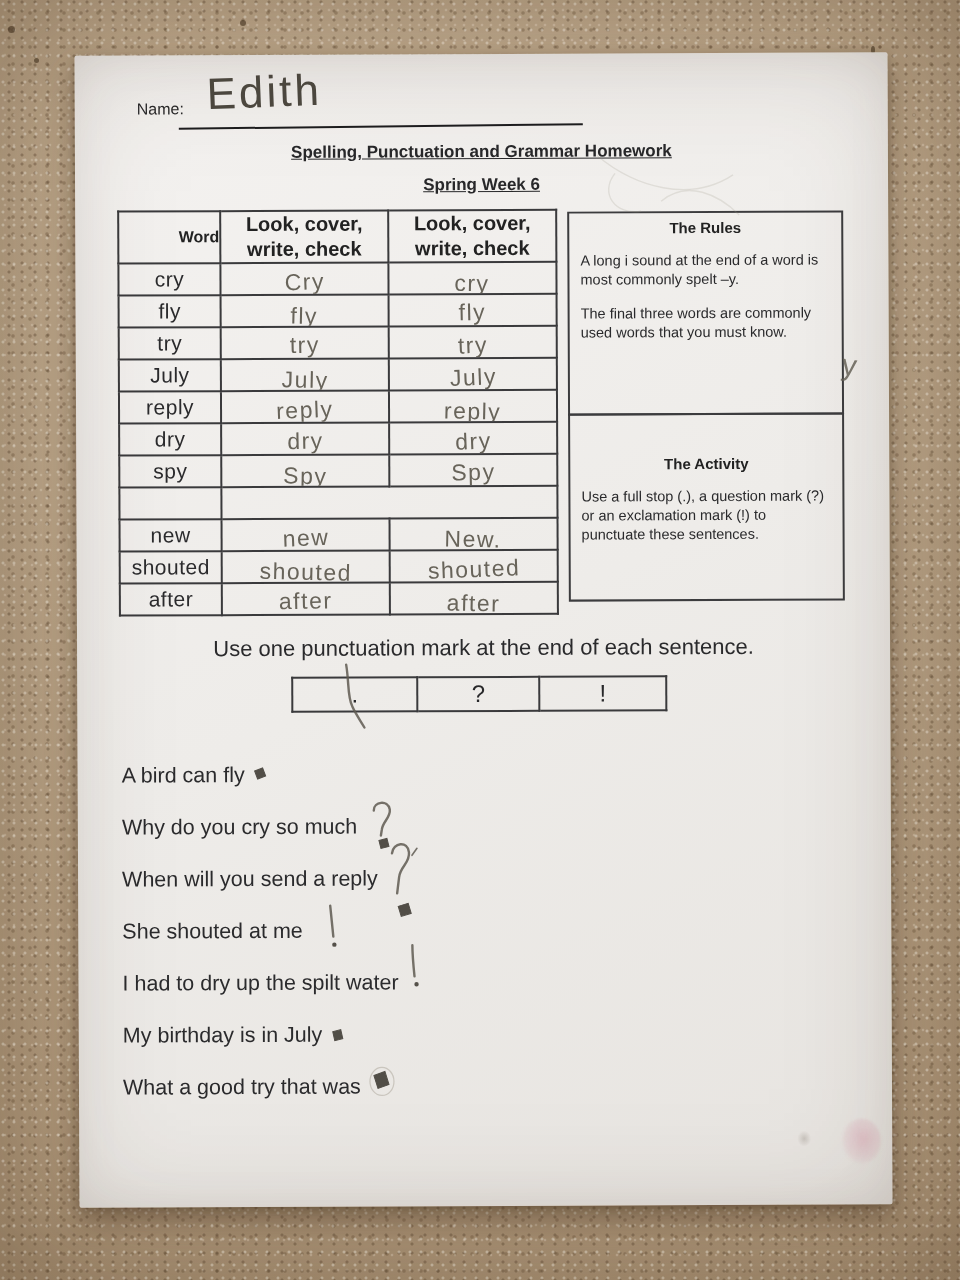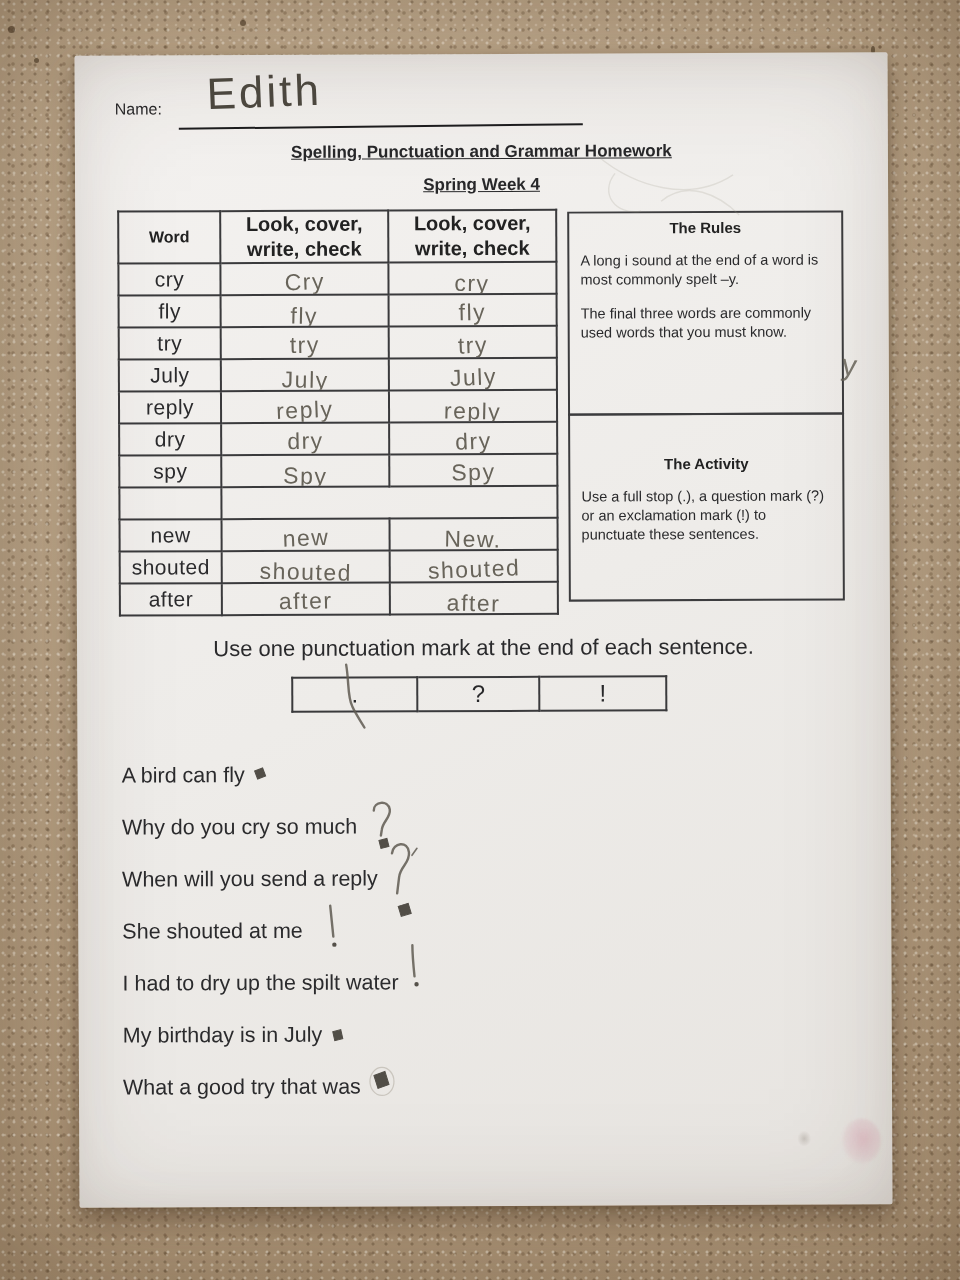--- a/index.html
+++ b/index.html
@@ -31,31 +31,31 @@
   .bold{font-weight:bold;}
   .underline{text-decoration:underline;}
   .center{width:100%;text-align:center;}
 
   .hand{font-family:cursive,sans-serif;color:#68645a;display:inline-block;}
   .hand-dark{color:#4d4941;}
   .h-a{transform:rotate(-2deg) translateY(3px);}
   .h-b{transform:rotate(1.5deg) translateY(5px);}
   .h-c{transform:rotate(-1deg) translateY(2px);}
 
-  .name-label{left:40px;top:45px;font-size:16px;}
+  .name-label{left:62px;top:45px;font-size:16px;}
   .name-line{left:104px;top:71px;width:404px;height:2px;background:#1d1d1f;transform:rotate(-0.4deg);}
   .name-value{left:132px;top:12px;font-size:44px;letter-spacing:3px;transform:rotate(-2deg);}
 
   .title{top:88px;font-size:17px;}
   .subtitle{top:121px;font-size:17px;}
 
   table.word-table{position:absolute;left:42px;top:155px;width:438px;border-collapse:collapse;table-layout:fixed;}
   table.word-table td,table.word-table th{border:2px solid #3a3a3c;padding:0;overflow:hidden;}
   th.hdr{font-size:20px;line-height:1.25;height:44px;padding:2px 12px;color:#222;}
-  th.hdr-word{font-size:16px;}
+  th.hdr-word{font-size:16px;text-align:right;}
   td.word-cell{font-size:21px;color:#2b2b2d;text-align:center;height:30px;letter-spacing:.5px;}
   td.write-cell{text-align:center;height:30px;}
   td.write-cell .hand{font-size:23px;letter-spacing:1.5px;}
 
   .rules-box,.activity-box{position:absolute;left:492px;width:276px;border:2px solid #3c3c3e;box-sizing:border-box;background:transparent;}
   .rules-box{top:158px;height:204px;}
   .activity-box{top:360px;height:188px;}
   .box-title{text-align:center;font-size:15px;font-weight:bold;color:#222;}
   .rules-box .box-title{margin-top:6px;}
   .activity-box .box-title{margin-top:40px;}
@@ -94,21 +94,21 @@
   <div class="fleck" style="left:871px;top:46px;width:4px;height:8px;"></div>
   <div class="fleck" style="left:240px;top:20px;width:6px;height:6px;"></div>
 
   <div class="paper">
 
     <span class="abs ink name-label">Name:</span>
     <div class="abs name-line"></div>
     <span class="abs hand hand-dark name-value">Edith</span>
 
     <div class="abs center title"><span class="ink bold underline">Spelling, Punctuation and Grammar Homework</span></div>
-    <div class="abs center subtitle"><span class="ink bold underline">Spring Week 4</span></div>
+    <div class="abs center subtitle"><span class="ink bold underline">Spring Week 6</span></div>
 
     <table class="word-table">
       <colgroup>
           <col style="width:102px">
           <col style="width:168px">
           <col style="width:168px">
         </colgroup>
       <tbody>
           <tr>
         <th class="hdr hdr-word">Word</th>

